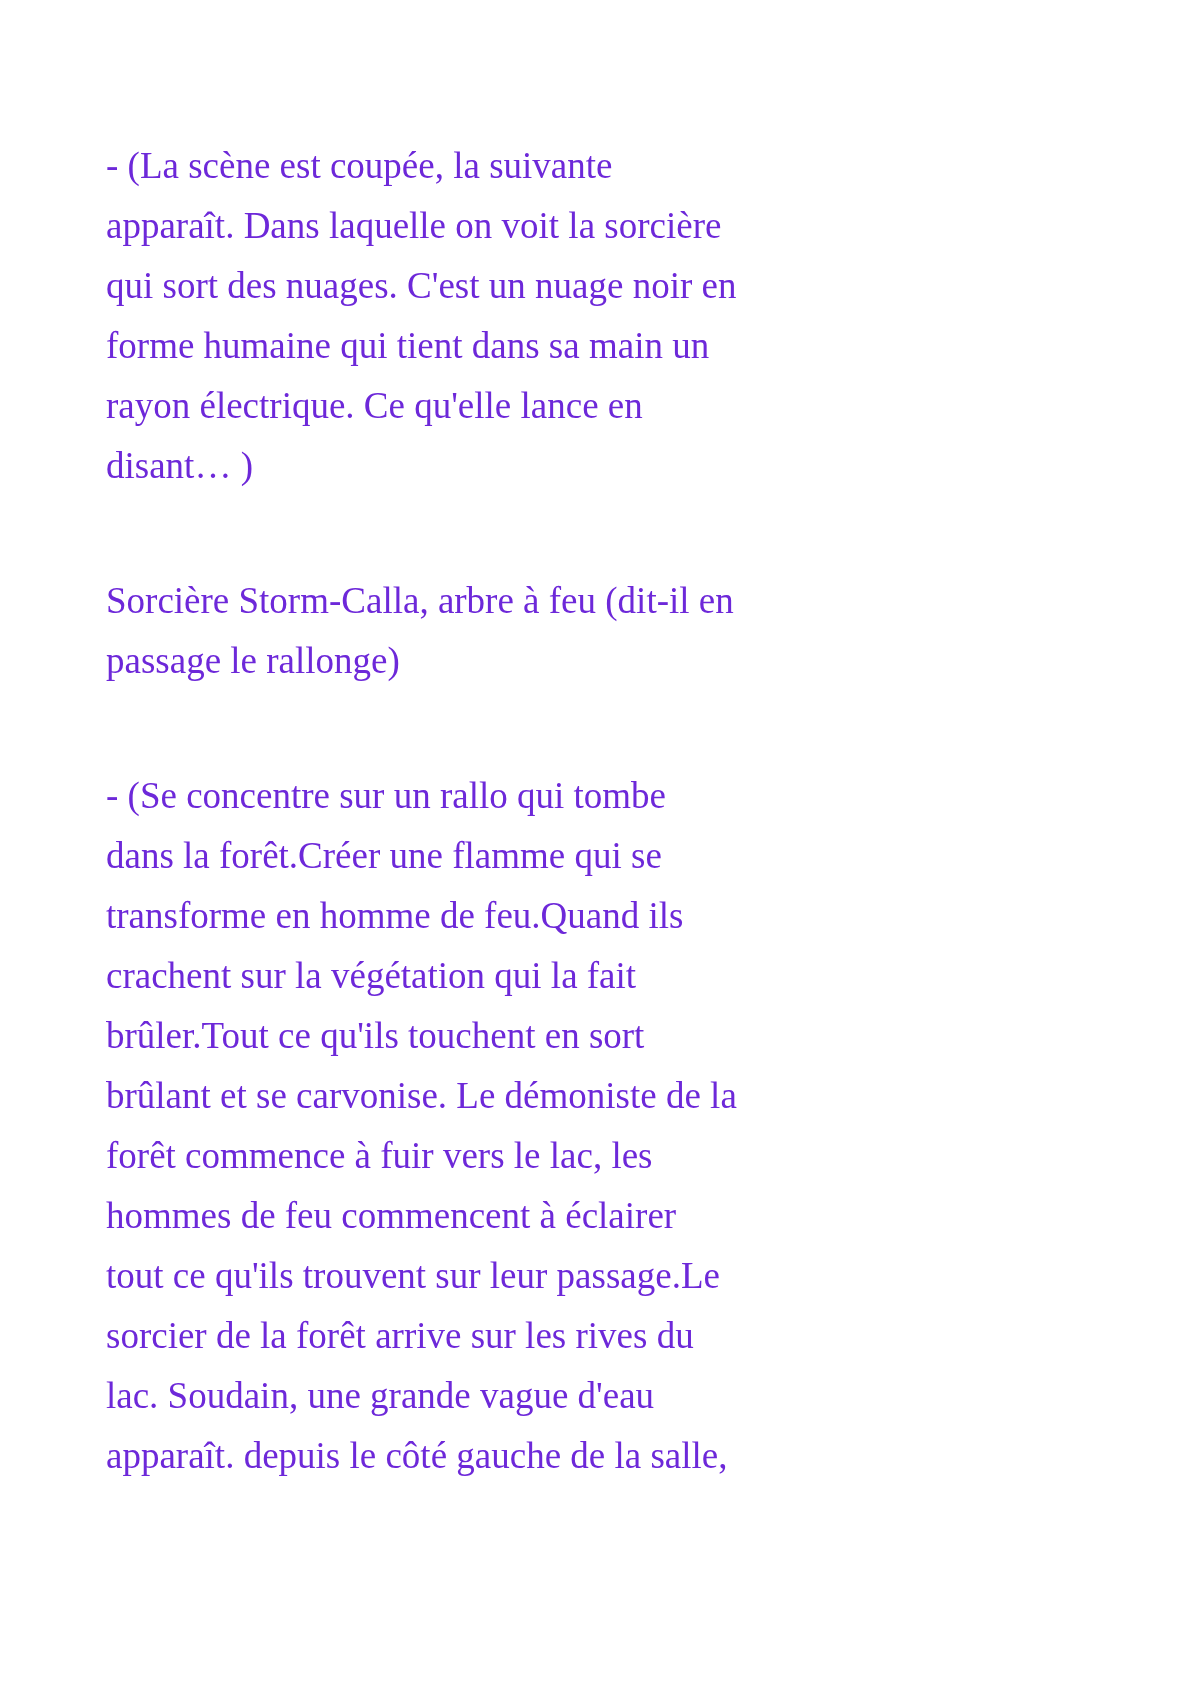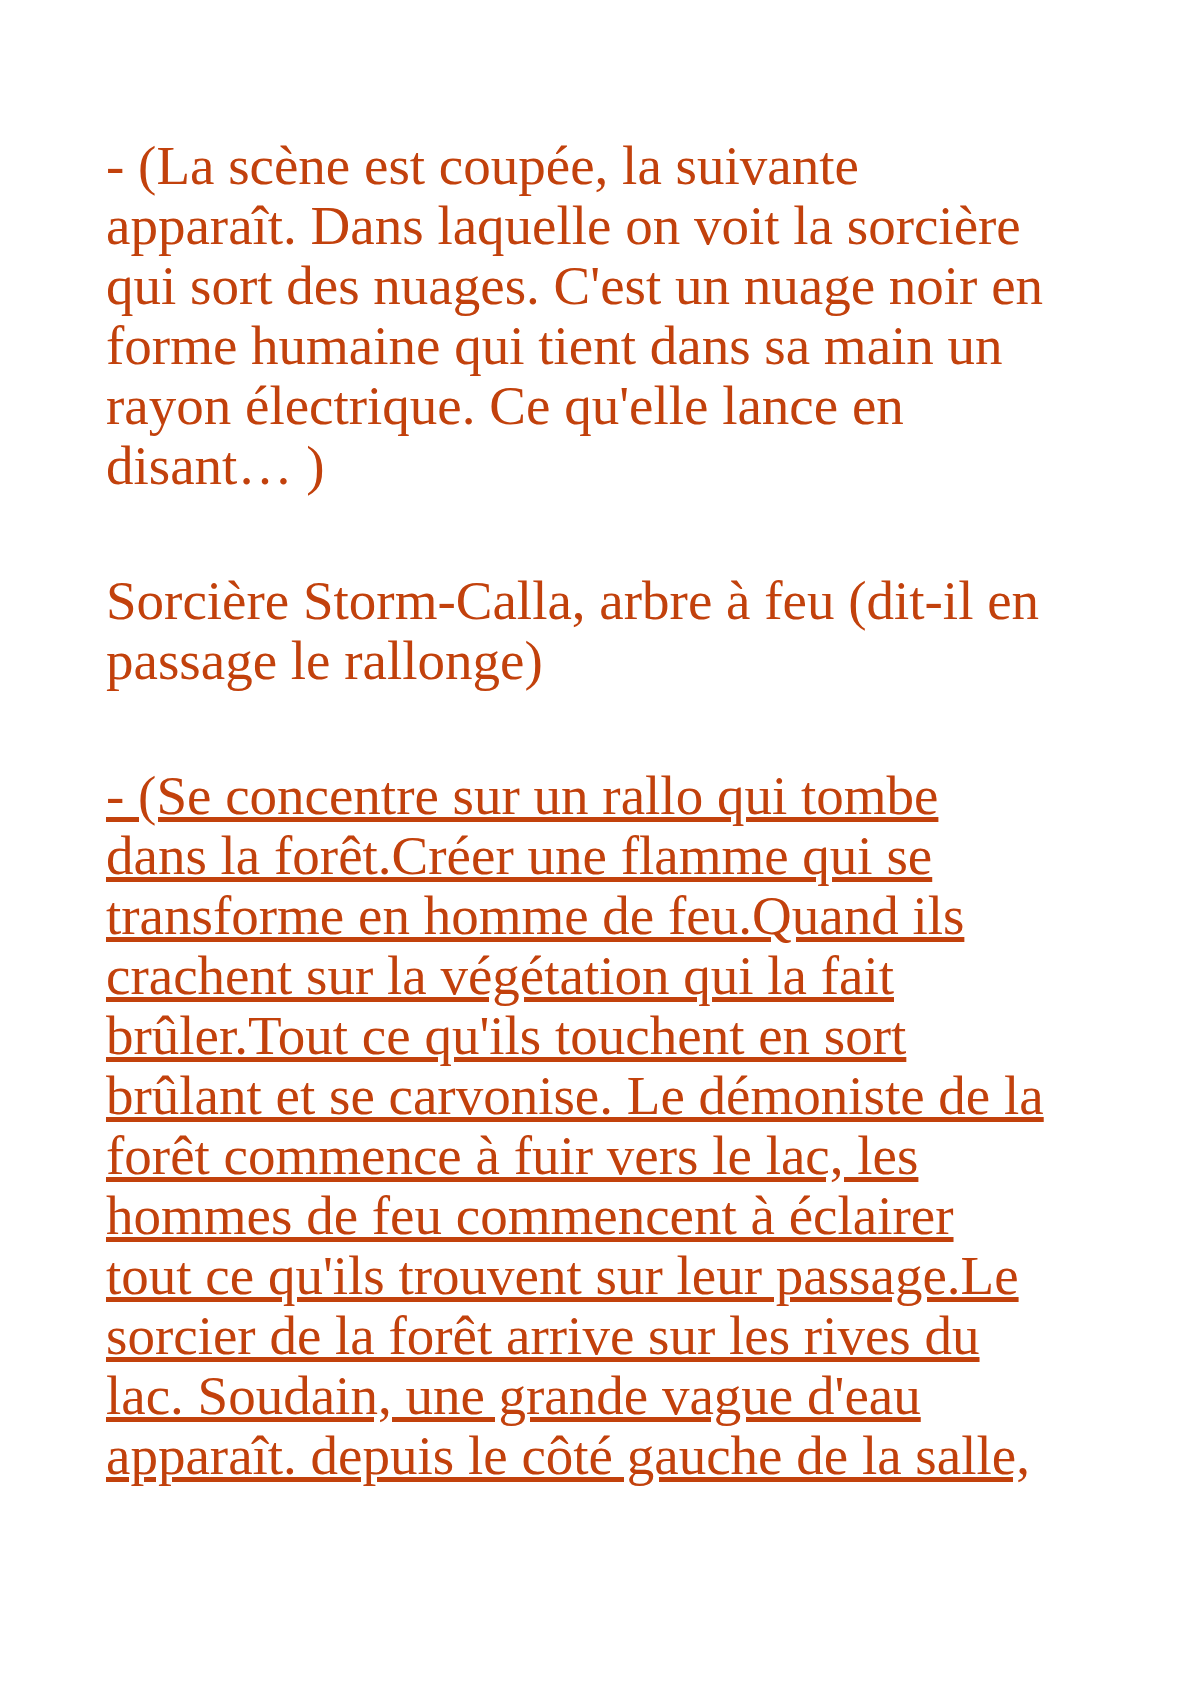--- a/index.html
+++ b/index.html
@@ -23,30 +23,29 @@
     color: #000000;
   }
   .doc-content {
     position: absolute;
     left: 106px;
     top: 136px;
     width: 1060px;
   }
   .doc-paragraph {
     font-family: "Liberation Serif", "DejaVu Serif", serif;
-    font-size: 55px;
+    font-size: 37px;
     line-height: 60px;
-    color: #c2410c;
+    color: #6d28d9;
     white-space: pre;           
     margin: 0 0 75px 0;         
     letter-spacing: 0;
   }
   .doc-paragraph:last-child {
     margin-bottom: 0;
-    text-decoration: underline;
   }
 </style>
 </head>
 <body>
 
 <div class="doc-page">
   <div class="doc-content">
     <div class="doc-paragraph">- (La scène est coupée, la suivante
 apparaît. Dans laquelle on voit la sorcière
 qui sort des nuages. C'est un nuage noir en

